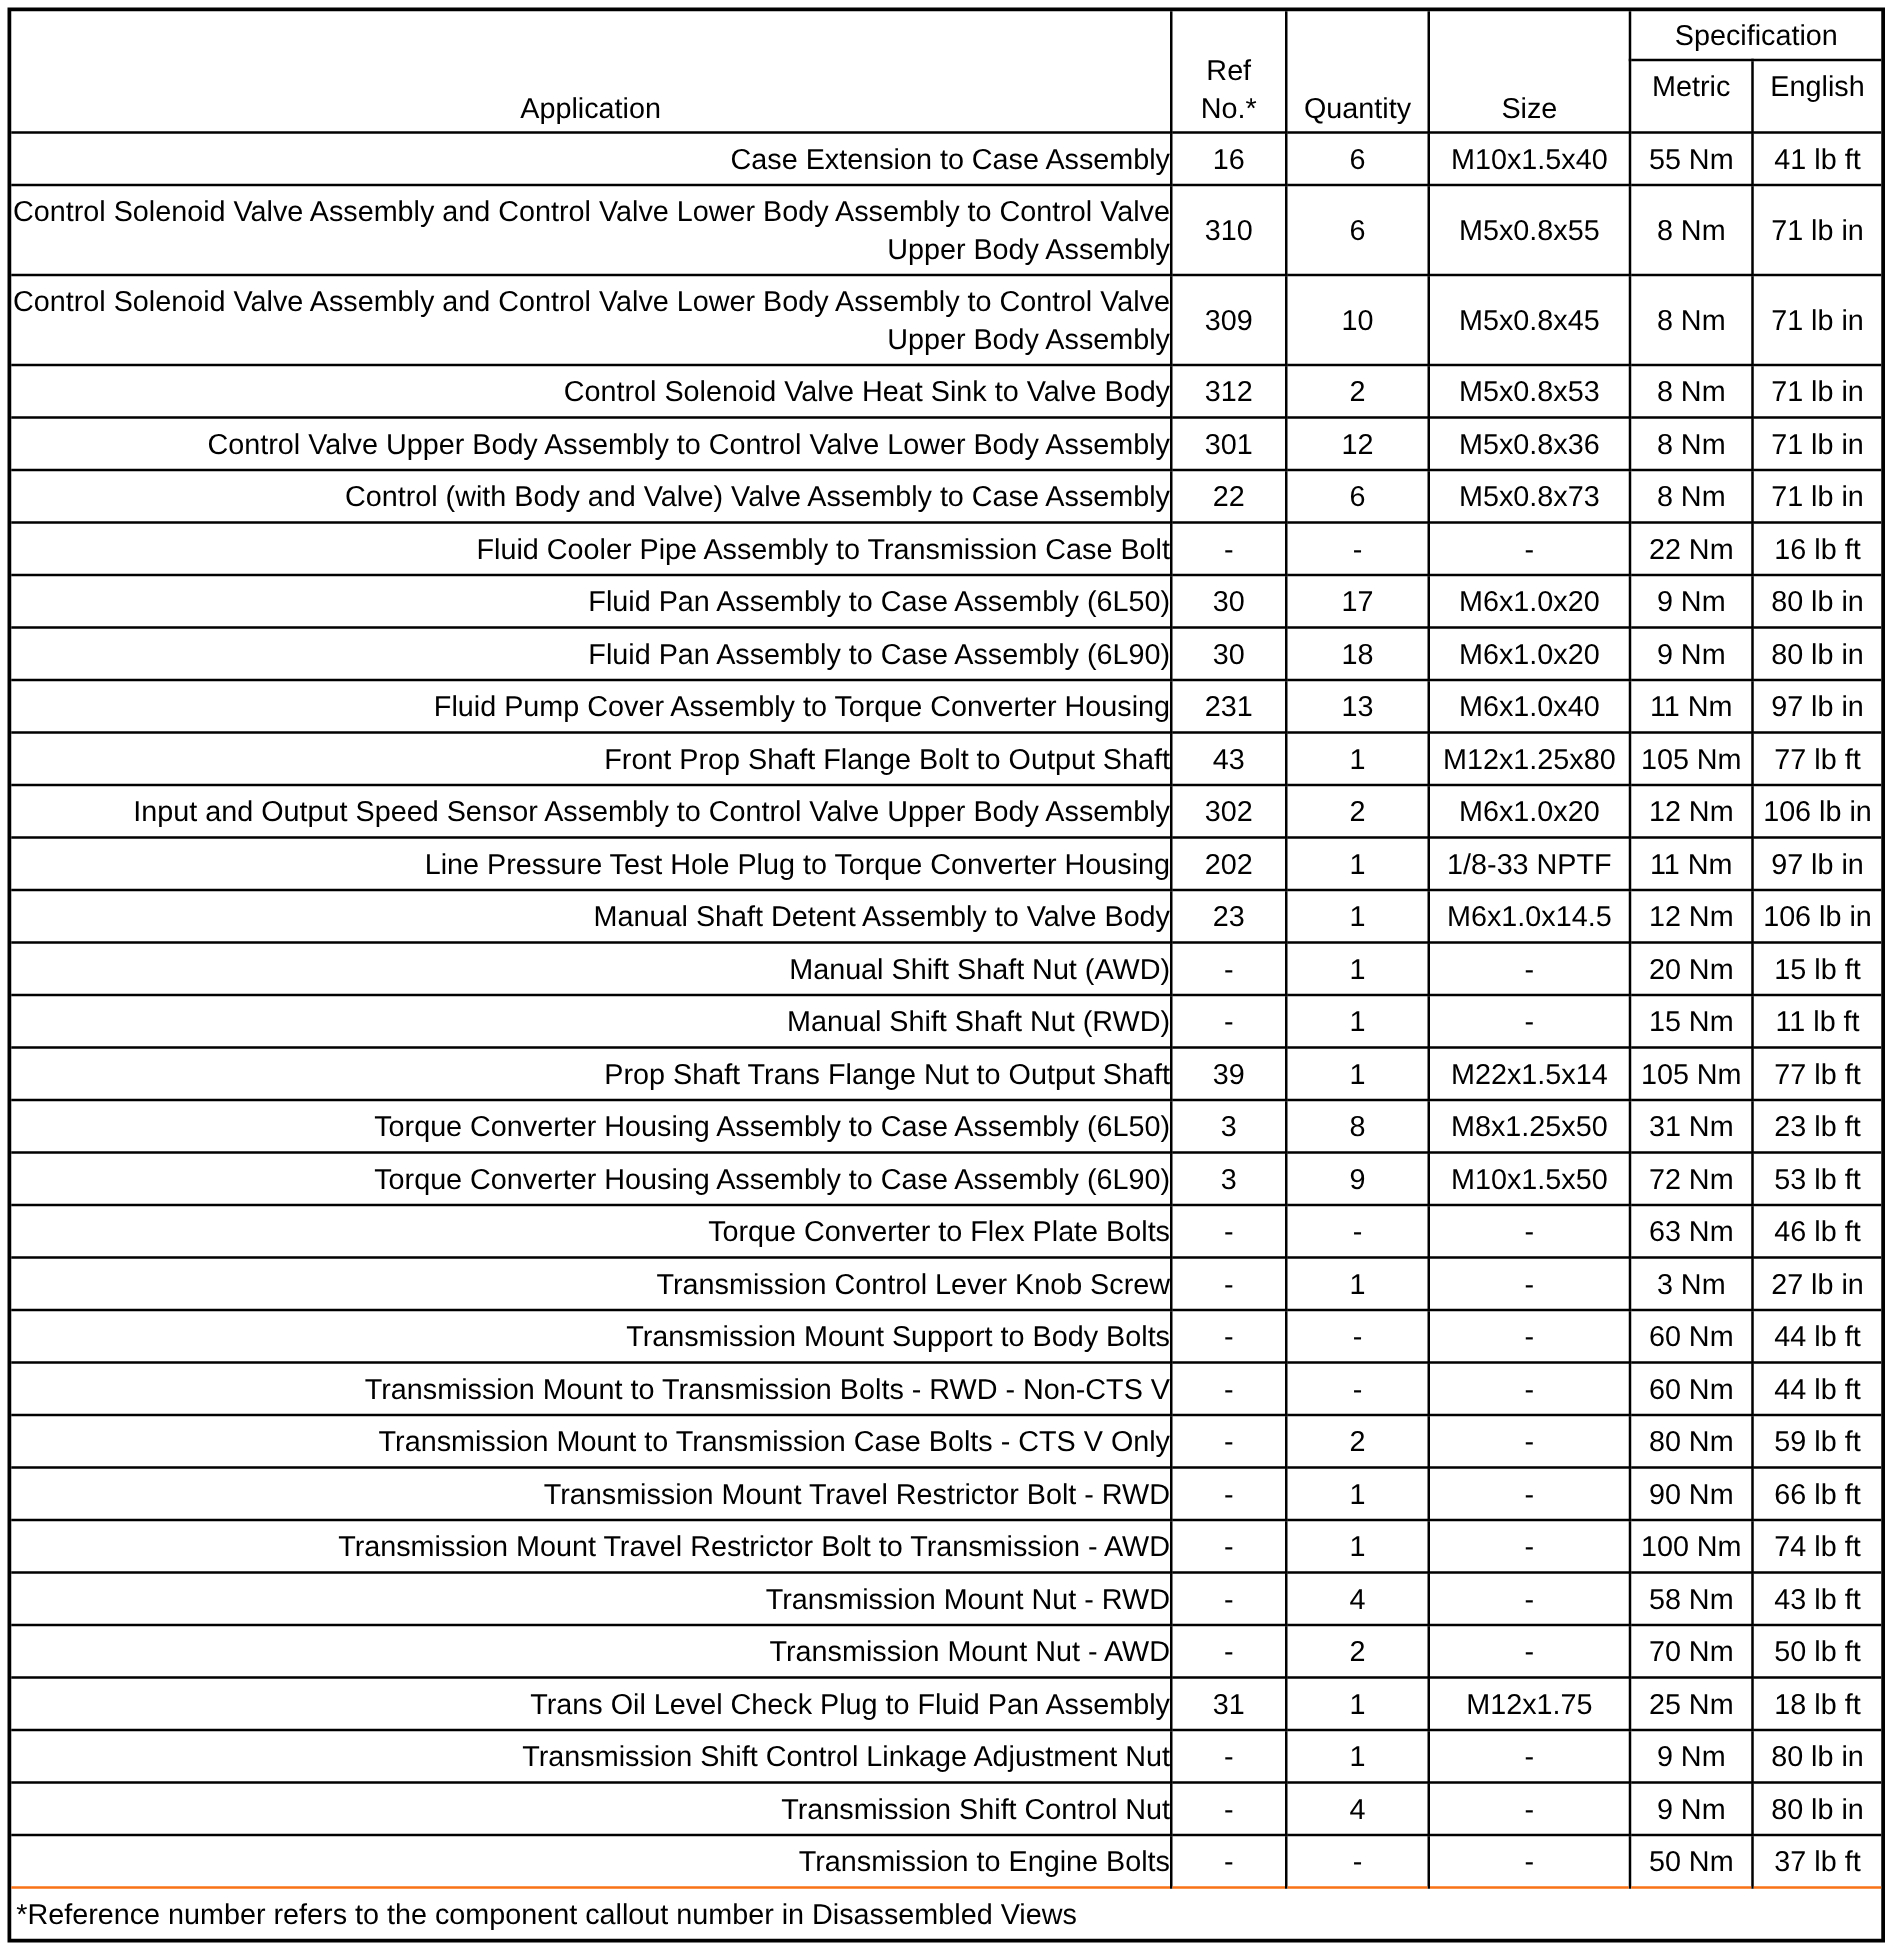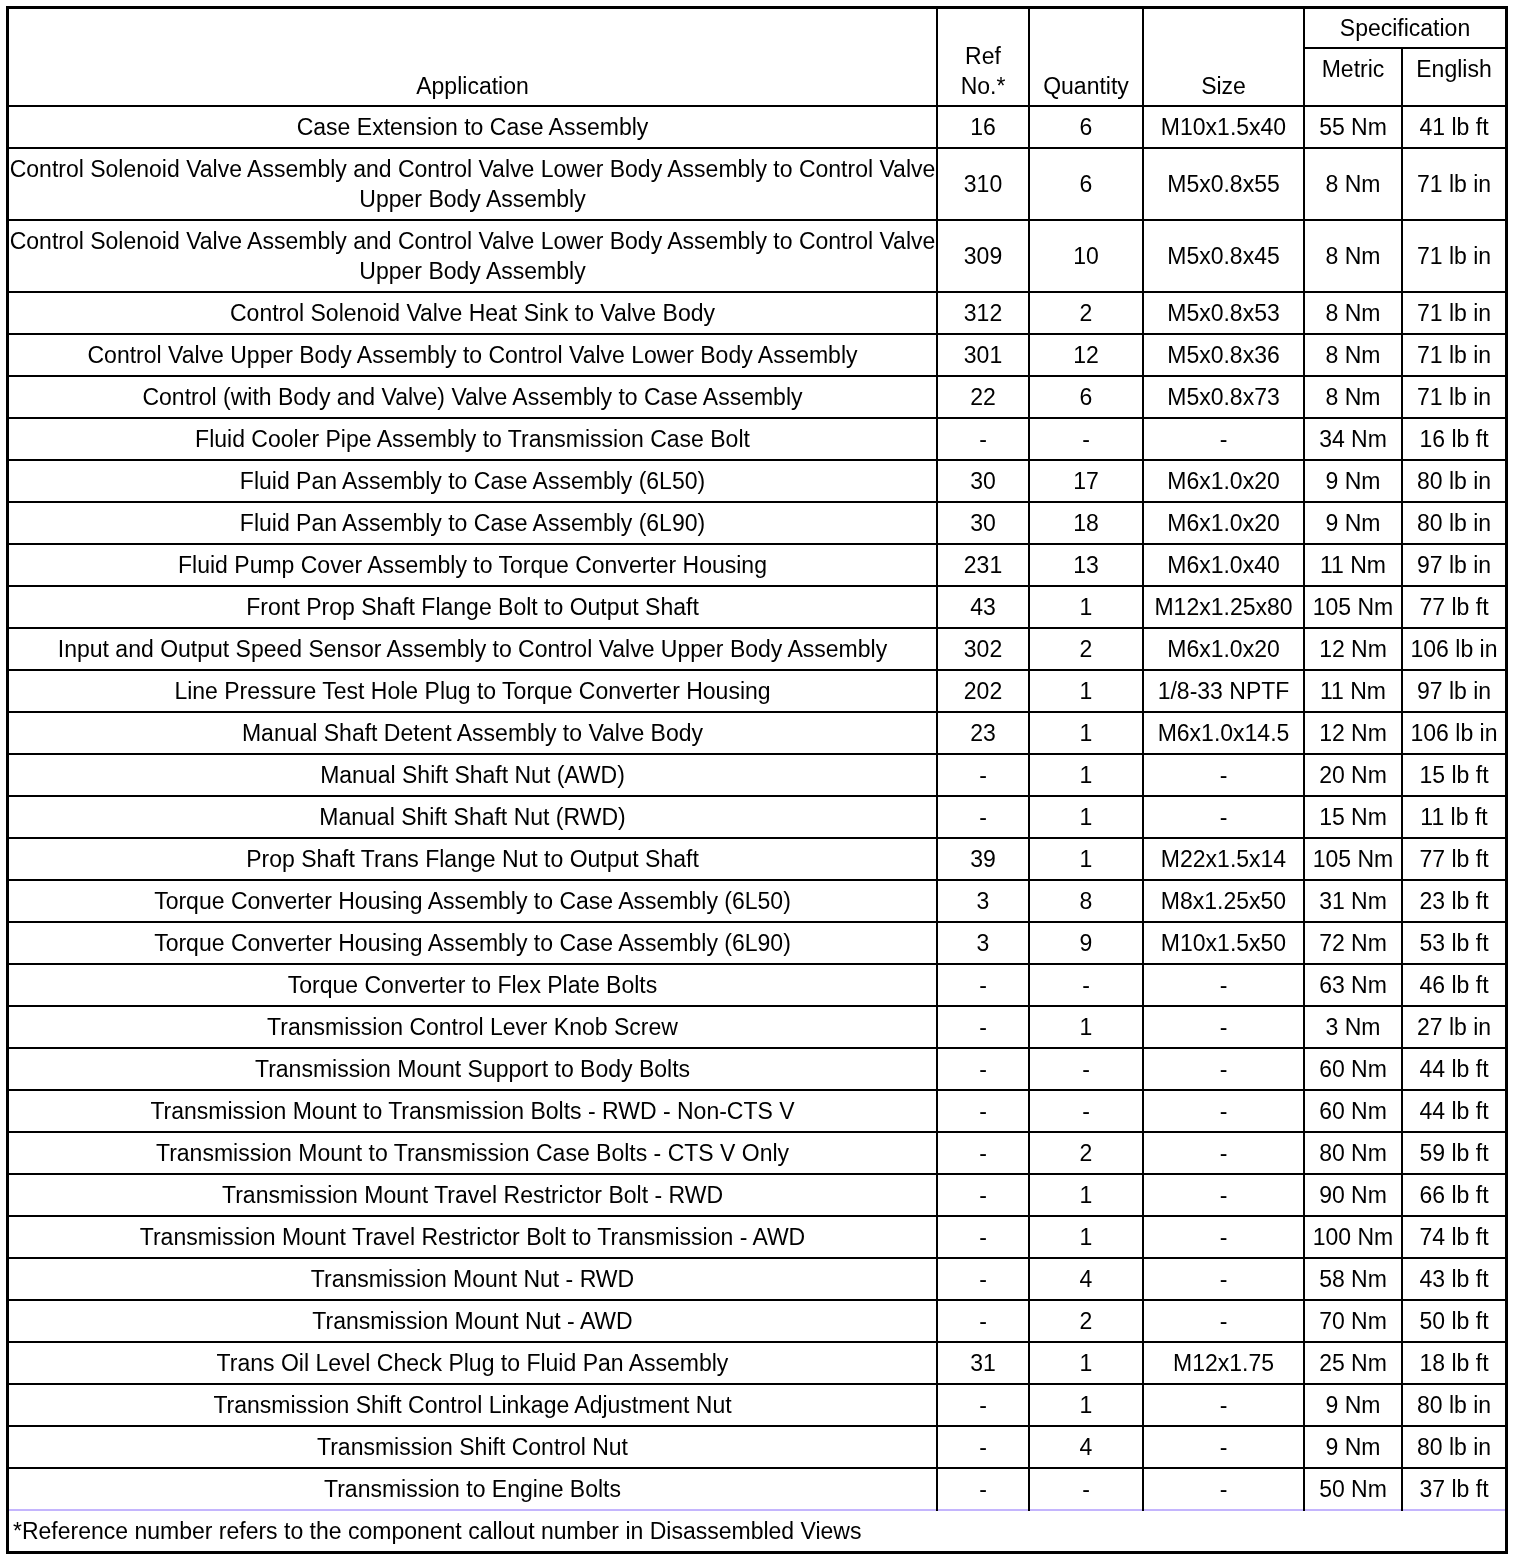--- a/index.html
+++ b/index.html
@@ -5,23 +5,23 @@
   html, body { margin: 0; padding: 0; background: #ffffff; }
   body { width: 1520px; height: 1556px; position: relative; font-family: "Liberation Sans", sans-serif; color: #000; }
   .wrap { position: absolute; left: 6px; top: 6px; width: 1496px; border: 3px solid #000; }
   table { border-collapse: collapse; width: 1496px; table-layout: fixed; }
   th, td { border: 2px solid #000; padding: 0; font-size: 23px; line-height: 30px; }
   th { font-weight: normal; text-align: center; vertical-align: bottom; padding-bottom: 4px; }
   th.app { text-align: center; }
   th.spec { vertical-align: middle; padding-bottom: 0; height: 38px; margin-left: 27px; }
   th.sub { vertical-align: middle; padding-bottom: 16px; height: 40px; }
   td { height: 40px; text-align: center; vertical-align: middle; white-space: nowrap; }
-  td.app { text-align: center; padding-left: 0; white-space: normal; }
+  td.app { text-align: right; padding-left: 0; white-space: normal; }
   tr.tall td { height: 70px; }
-  td.foot { text-align: left; padding-left: 4px; height: 40px; border-top: 2px solid #c4b5fd; }
+  td.foot { text-align: left; padding-left: 4px; height: 40px; border-top: 2px solid #f97316; }
   table tr:first-child th { border-top: none; }
   table tr th:first-child, table tr td:first-child { border-left: none; margin-left: 32px; }
   table tr th:last-child, table tr td:last-child { border-right: none; }
   table tr:last-child td { border-bottom: none; }
   th.sub-last { border-right: none; }
 </style>
 </head>
 <body>
 
 <div class="wrap">
@@ -94,21 +94,21 @@
           <td>6</td>
           <td>M5x0.8x73</td>
           <td>8 Nm</td>
           <td>71 lb in</td>
         </tr>
         <tr>
           <td class="app">Fluid Cooler Pipe Assembly to Transmission Case Bolt</td>
           <td>-</td>
           <td>-</td>
           <td>-</td>
-          <td>34 Nm</td>
+          <td>22 Nm</td>
           <td>16 lb ft</td>
         </tr>
         <tr>
           <td class="app">Fluid Pan Assembly to Case Assembly (6L50)</td>
           <td>30</td>
           <td>17</td>
           <td>M6x1.0x20</td>
           <td>9 Nm</td>
           <td>80 lb in</td>
         </tr>

